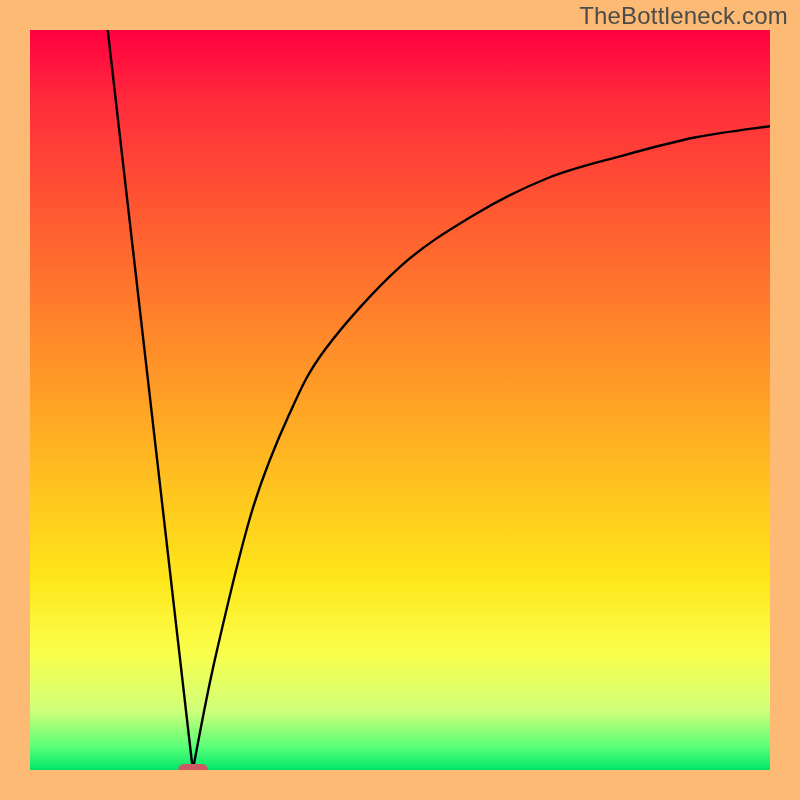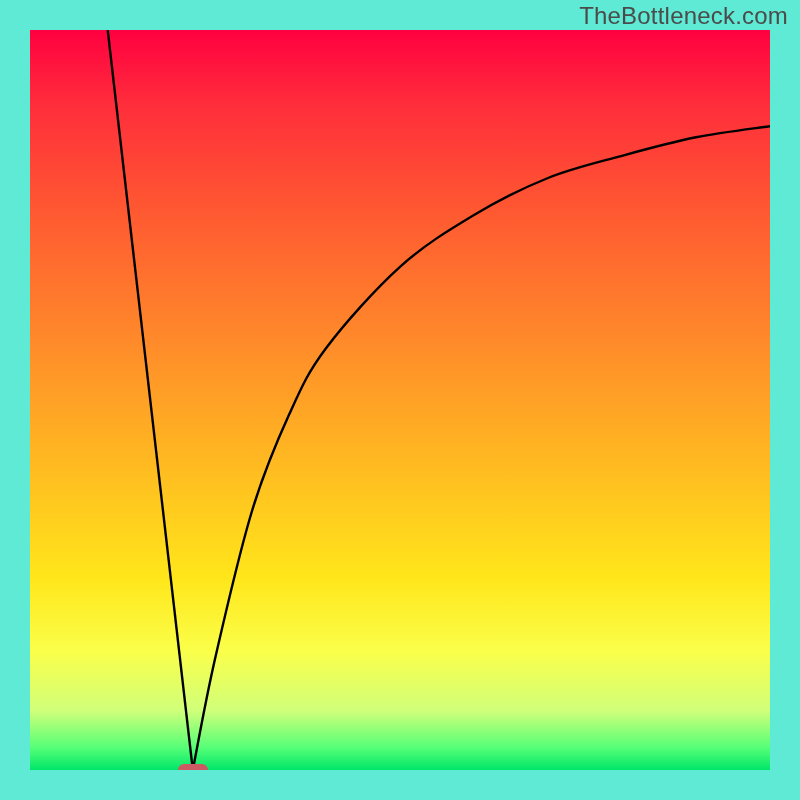--- a/index.html
+++ b/index.html
@@ -8,21 +8,21 @@
     width: 800px;
     height: 800px;
     background: #000;
     font-family: Arial, Helvetica, sans-serif;
     overflow: hidden;
   }
   .frame {
     position: relative;
     width: 800px;
     height: 800px;
-    background: #5eead4;
+    background: #fdba74;
   }
   .watermark {
     position: absolute;
     top: 2px;
     right: 12px;
     color: #4b4b4b;
     font-size: 24px;
     font-weight: 400;
     letter-spacing: 0.2px;
     z-index: 5;

